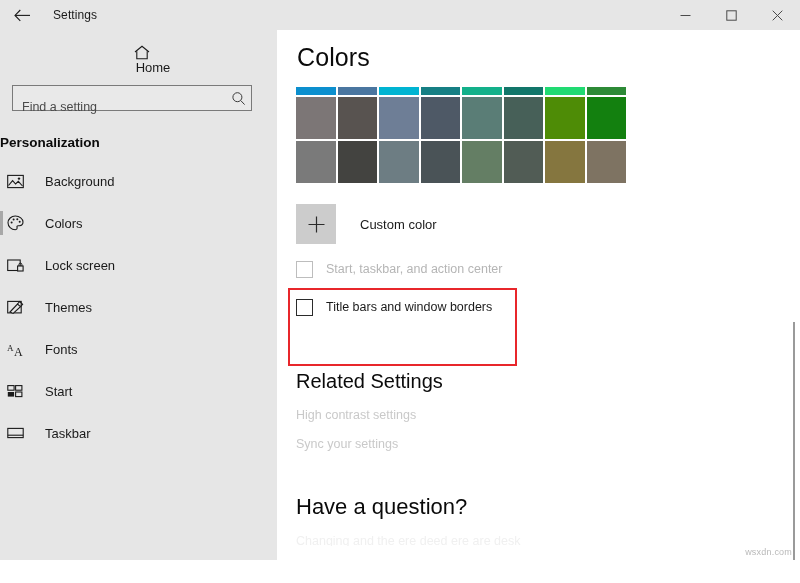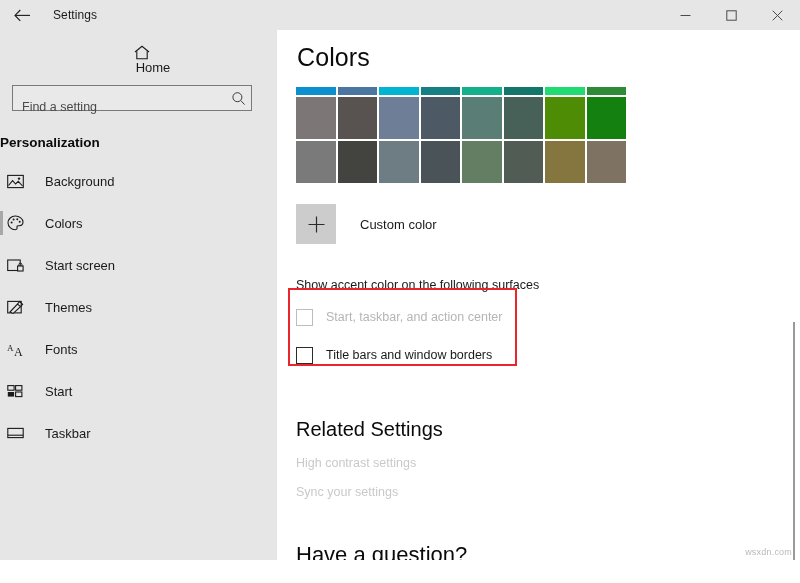--- a/index.html
+++ b/index.html
@@ -401,21 +401,21 @@
       </div>
 
       <div class="nav-item">
         <span class="nav-icon">
           <svg width="17" height="15" viewBox="0 0 17 15">
             <rect x="0.7" y="2" width="12.5" height="10.5" fill="none" stroke="#1a1a1a" stroke-width="1.1"></rect>
             <rect x="10.6" y="8" width="5.5" height="5" fill="#e6e6e6" stroke="#1a1a1a" stroke-width="1.1"></rect>
             <path d="M11.9 8 L11.9 6.6a1.5 1.5 0 0 1 3 0L14.9 8" fill="none" stroke="#1a1a1a" stroke-width="1"></path>
           </svg>
         </span>
-        <span class="nav-label">Start screen</span>
+        <span class="nav-label">Lock screen</span>
       </div>
 
       <div class="nav-item">
         <span class="nav-icon">
           <svg width="17" height="15" viewBox="0 0 17 15">
             <rect x="0.7" y="1.4" width="13.5" height="11.5" fill="none" stroke="#1a1a1a" stroke-width="1.1"></rect>
             <path d="M3 12 L10.5 4 L13.5 6.7 L6.2 13.4 Z" fill="#e6e6e6" stroke="#1a1a1a" stroke-width="1.1"></path>
             <path d="M10.5 4 L12.6 1.6 L15.6 4.2 L13.5 6.7" fill="none" stroke="#1a1a1a" stroke-width="1.1"></path>
           </svg>
         </span>
@@ -496,21 +496,20 @@
 
     <div class="custom-color-row">
       <div class="custom-swatch">
         <svg width="19" height="19" viewBox="0 0 19 19">
           <path d="M9.5 1.5 L9.5 17.5 M1.5 9.5 L17.5 9.5" stroke="#2b2b2b" stroke-width="1.2"></path>
         </svg>
       </div>
       <div class="custom-label">Custom color</div>
     </div>
 
-    <div class="surfaces-label">Show accent color on the following surfaces</div>
 
     <div class="checkbox-group">
       <div class="cb-row disabled">
         <span class="cb-box"></span>
         <span class="cb-label">Start, taskbar, and action center</span>
       </div>
       <div class="cb-row">
         <span class="cb-box"></span>
         <span class="cb-label">Title bars and window borders</span>
       </div>

